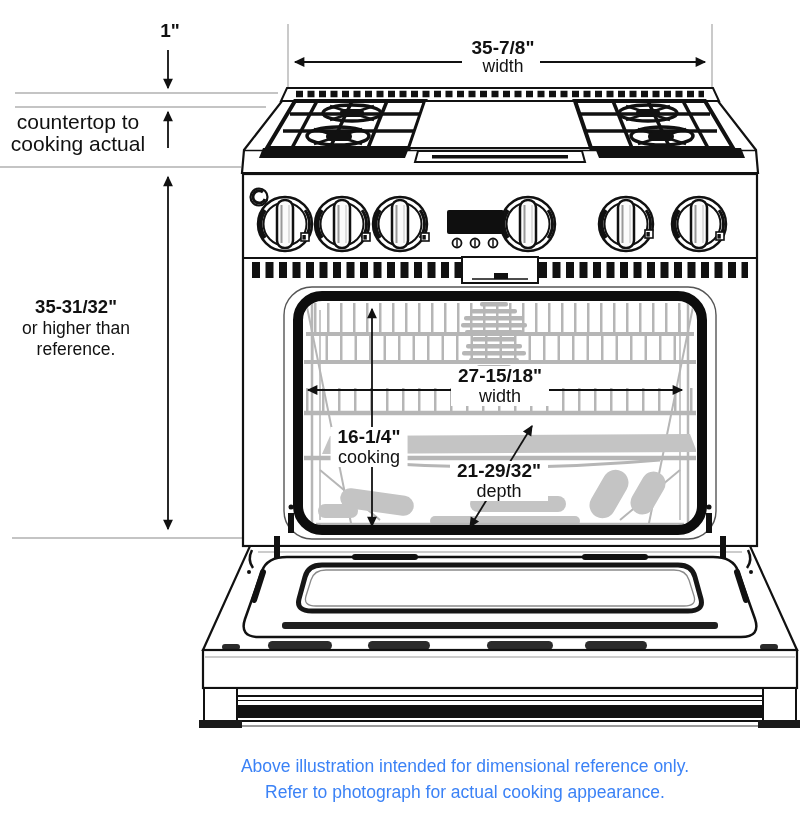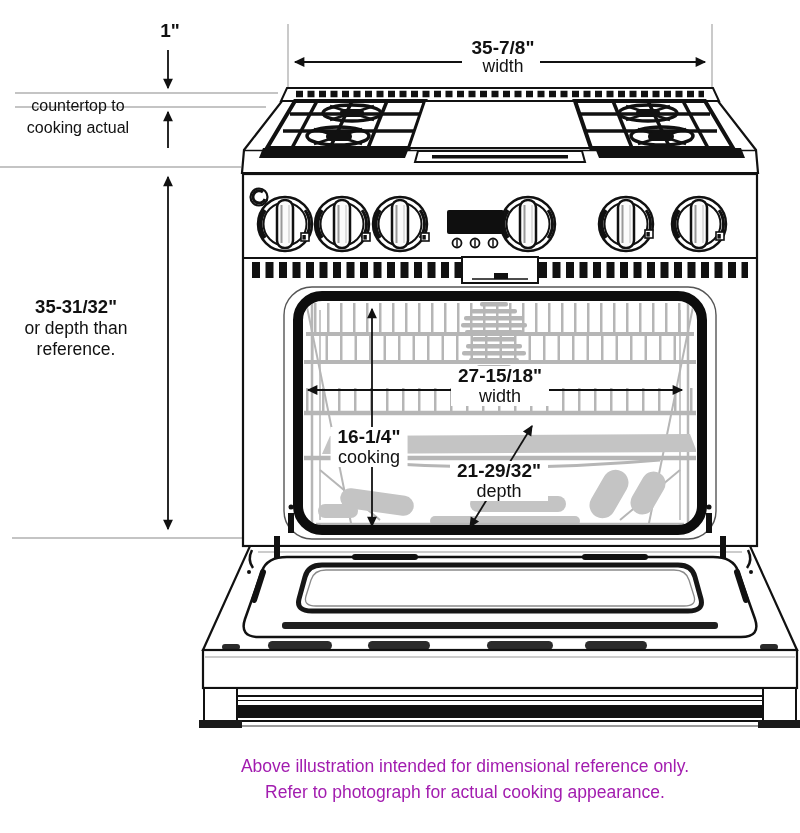--- a/index.html
+++ b/index.html
@@ -4,32 +4,32 @@
 <style>
   html,body{margin:0;padding:0;background:#fff;}
   #stage{position:relative;width:800px;height:833px;background:#fff;overflow:hidden;
          font-family:"Liberation Sans",sans-serif;color:#111;}
   #art{position:absolute;left:0;top:0;}
   .lbl{position:absolute;text-align:center;}
   .dim-one{left:142px;top:20px;width:56px;font-size:19px;font-weight:bold;}
   .dim-top{left:420px;top:38px;width:166px;line-height:19px;}
   .dim-top .val{font-size:19px;font-weight:bold;display:block;}
   .dim-top .sub{font-size:17.5px;display:block;}
-  .ct-note{left:2px;top:95px;width:152px;font-size:16px;line-height:22px;}
+  .ct-note{left:2px;top:111px;width:152px;font-size:21px;line-height:22px;}
   .ct-note span{display:block;}
   .trim-note{left:0px;top:296px;width:152px;font-size:17.5px;line-height:21.5px;}
   .trim-note .val{font-size:18.5px;font-weight:bold;display:block;}
   .trim-note span{display:block;}
   .oven-label{background:#fff;padding:0 7px;line-height:20px;transform:translateX(-50%);}
   .oven-label .val{font-size:19px;font-weight:bold;display:block;}
   .oven-label .sub{font-size:18px;display:block;}
   .ow{left:500px;top:366px;}
   .oh{left:369px;top:427px;}
   .od{left:499px;top:461px;}
-  .caption{left:130px;top:754px;width:670px;font-size:17.5px;line-height:25.5px;color:#a21caf;}
+  .caption{left:130px;top:754px;width:670px;font-size:17.5px;line-height:25.5px;color:#3b82f6;}
   .caption span{display:block;}
 </style>
 </head>
 <body>
 
 <div id="stage">
 
   <svg id="art" width="800" height="833" viewBox="0 0 800 833">
     <defs>
       <marker id="arr" viewBox="0 0 10 10" refX="8.5" refY="5" markerWidth="6.5" markerHeight="6.5" orient="auto-start-reverse">
@@ -266,21 +266,21 @@
     <span class="sub">width</span>
   </div>
 
   <div class="lbl ct-note">
     <span>countertop to</span>
     <span>cooking actual</span>
   </div>
 
   <div class="lbl trim-note">
     <span class="val">35-31/32"</span>
-    <span>or depth than</span>
+    <span>or higher than</span>
     <span>reference.</span>
   </div>
 
   <div class="lbl oven-label ow">
     <span class="val">27-15/18"</span>
     <span class="sub">width</span>
   </div>
 
   <div class="lbl oven-label oh">
     <span class="val">16-1/4"</span>

